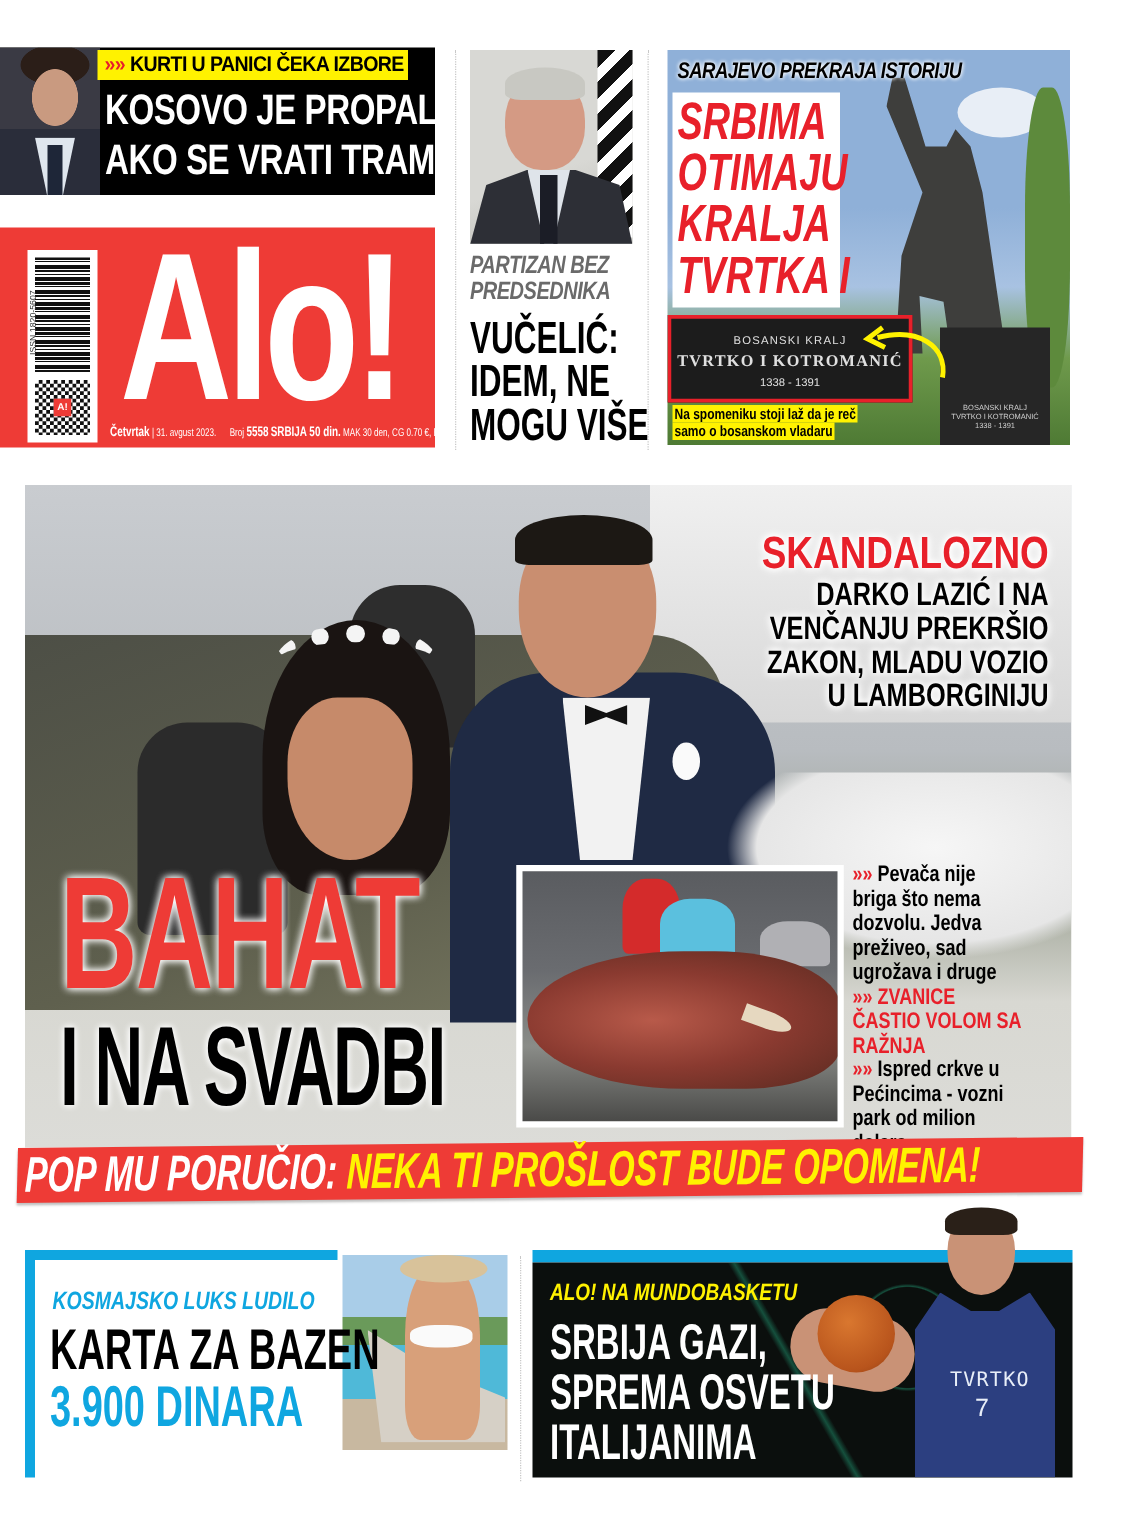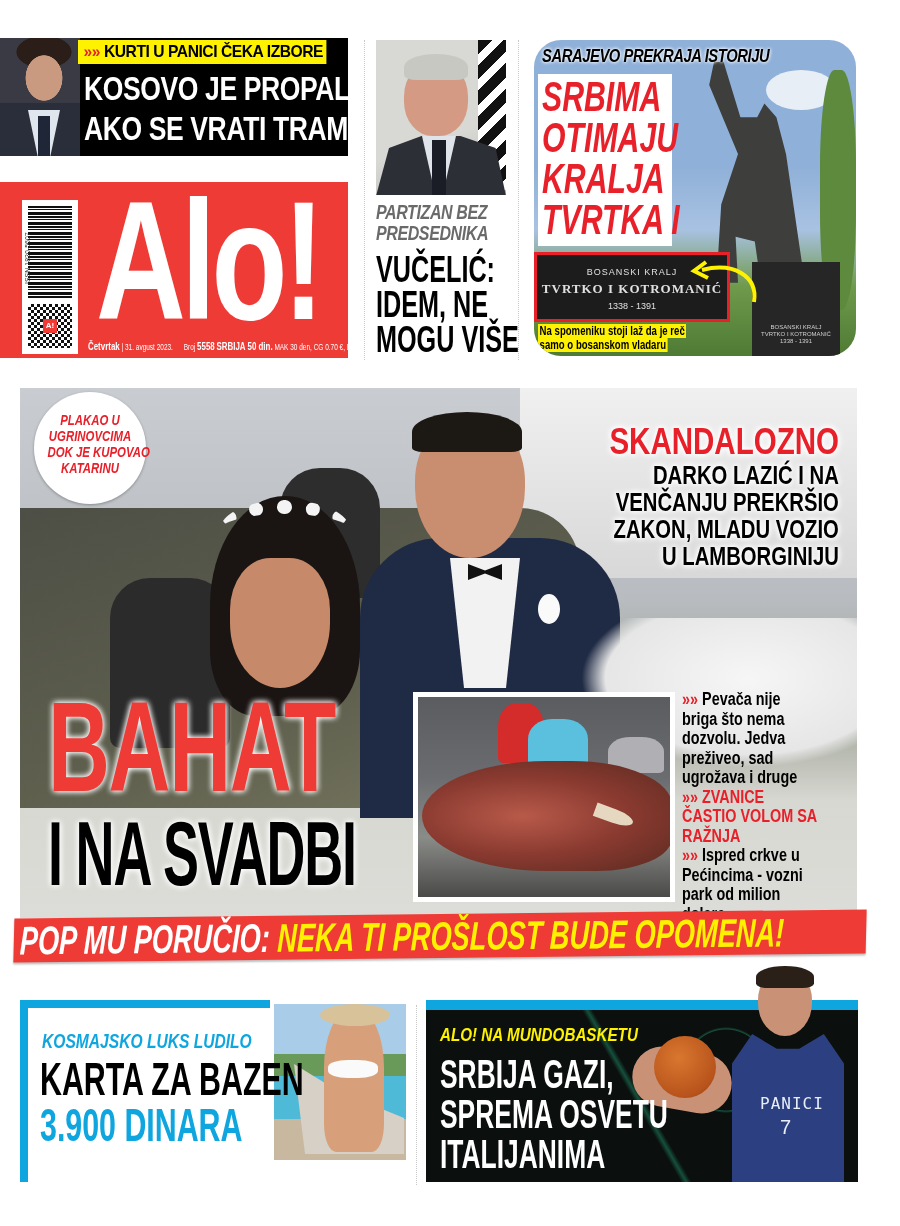--- a/index.html
+++ b/index.html
@@ -44,21 +44,21 @@
   #vucelic .photo .suit { position:absolute; left: 0; top: 96px; width: 130px; height: 60px; background: #2d2f36; clip-path: polygon(10% 20%, 35% 0, 65% 0, 92% 20%, 100% 100%, 0 100%); }
   #vucelic .photo .shirt { position:absolute; left: 46px; top: 96px; width: 34px; height: 60px; background:#dfe4ea; clip-path: polygon(0 0,100% 0,60% 100%,40% 100%); }
   #vucelic .photo .tie { position:absolute; left: 56px; top: 100px; width: 14px; height: 56px; background:#1b1d26; }
   #vucelic .photo .logo-bg { position:absolute; right: -12px; top: 0; width: 40px; height: 150px; background: repeating-linear-gradient(135deg, #111 0 10px, #fff 10px 18px); }
   #vucelic .kicker { left: 0; top: 162px; color: #6a6a6a; font-size: 20px; line-height: 21px; font-style: italic; transform: scaleX(0.8); transform-origin: left; white-space: nowrap; }
   #vucelic .headline { left: 0; top: 212px; color: #000; font-size: 36px; line-height: 35px; font-weight: 900; transform: scaleX(0.7); transform-origin: left; white-space: nowrap; }
   .vsep { position: absolute; top: 40px; width: 1px; height: 320px; border-left: 1px dotted #c8c8c8; }
 
   
   #sarajevo { left: 534px; top: 40px; width: 322px; height: 316px; overflow: hidden;
-    background: linear-gradient(180deg, #8fb0d8 0 40%, #a8c2e2 60%, #6f9a4c 78%, #4e7a34 100%); border-radius: 27px; }
+    background: linear-gradient(180deg, #8fb0d8 0 40%, #a8c2e2 60%, #6f9a4c 78%, #4e7a34 100%); }
   #sarajevo .cloud { position:absolute; right: 20px; top: 30px; width: 70px; height: 40px; border-radius: 50%; background: #e8eef6; }
   #sarajevo .tree { position:absolute; right: 0; top: 30px; width: 36px; height: 240px; border-radius: 40%; background: #5d8a3c; }
   #sarajevo .statue { position:absolute; left: 168px; top: 22px; width: 120px; height: 230px; background: #3e3e3c;
     clip-path: polygon(10% 0, 18% 0, 32% 24%, 46% 24%, 52% 18%, 62% 24%, 70% 40%, 84% 90%, 70% 100%, 50% 100%, 44% 78%, 28% 76%, 30% 96%, 12% 96%, 16% 62%, 30% 40%, 6% 10%); }
   #sarajevo .pedestal { position:absolute; left: 218px; top: 222px; width: 88px; height: 94px; background: #262626; }
   #sarajevo .ped-text { position:absolute; left: 222px; top: 284px; width: 80px; color:#cfcfcf; font-size: 6px; text-align:center; line-height: 7px; }
   #sarajevo .kicker { left: 8px; top: 6px; color: #000; font-size: 18px; font-style: italic; white-space: nowrap; transform: scaleX(0.82); transform-origin: left; text-shadow: 0 0 4px #fff, 0 0 4px #fff; }
   #sarajevo .hl-bg { left: 4px; top: 34px; width: 134px; height: 172px; background: #fff; }
   #sarajevo .headline { left: 8px; top: 36px; color: #e8202a; font-size: 42px; line-height: 41px; font-style: italic; font-weight: 900; transform: scaleX(0.72); transform-origin: left; white-space: nowrap; }
   #sarajevo .plaque { left: 0; top: 212px; width: 196px; height: 70px; background: #1c1c1c; border: 3px solid #e8202a; color: #e0e0e0; text-align: center; }
@@ -255,26 +255,20 @@
   <div class="groom-shirt"></div>
   <div class="bowtie"></div>
   <div class="flower"></div>
   <div class="groom-face"></div>
   <div class="groom-hair"></div>
   <div class="bride-hair"></div>
   <div class="bride-face"></div>
   <div class="tiara"></div>
   <div class="veil"></div>
 
-  <div class="abs sticker">
-    <div>PLAKAO U</div>
-    <div>UGRINOVCIMA</div>
-    <div>DOK JE KUPOVAO</div>
-    <div>KATARINU</div>
-  </div>
 
   <div class="abs side-kicker">SKANDALOZNO</div>
   <div class="abs side-head">
     <div>DARKO LAZIĆ I NA</div>
     <div>VENČANJU PREKRŠIO</div>
     <div>ZAKON, MLADU VOZIO</div>
     <div>U LAMBORGINIJU</div>
   </div>
 
   <div class="abs big1">BAHAT</div>
@@ -322,21 +316,21 @@
 
 <div id="basket" class="abs">
   <div class="abs topbar"></div>
   <div class="abs panel">
       <div class="lines"></div>
     </div>
   <div class="abs player">
     <div class="jersey"></div>
     <div class="head"></div>
       <div class="hair"></div>
-    <div class="jersey-txt">PANICI</div>
+    <div class="jersey-txt">TVRTKO</div>
     <div class="num">7</div>
   </div>
   <div class="abs arm"></div>
   <div class="abs ball"></div>
   <div class="abs kicker">ALO! NA MUNDOBASKETU</div>
   <div class="abs headline">
     <div>SRBIJA GAZI,</div>
     <div>SPREMA OSVETU</div>
     <div>ITALIJANIMA</div>
   </div>

